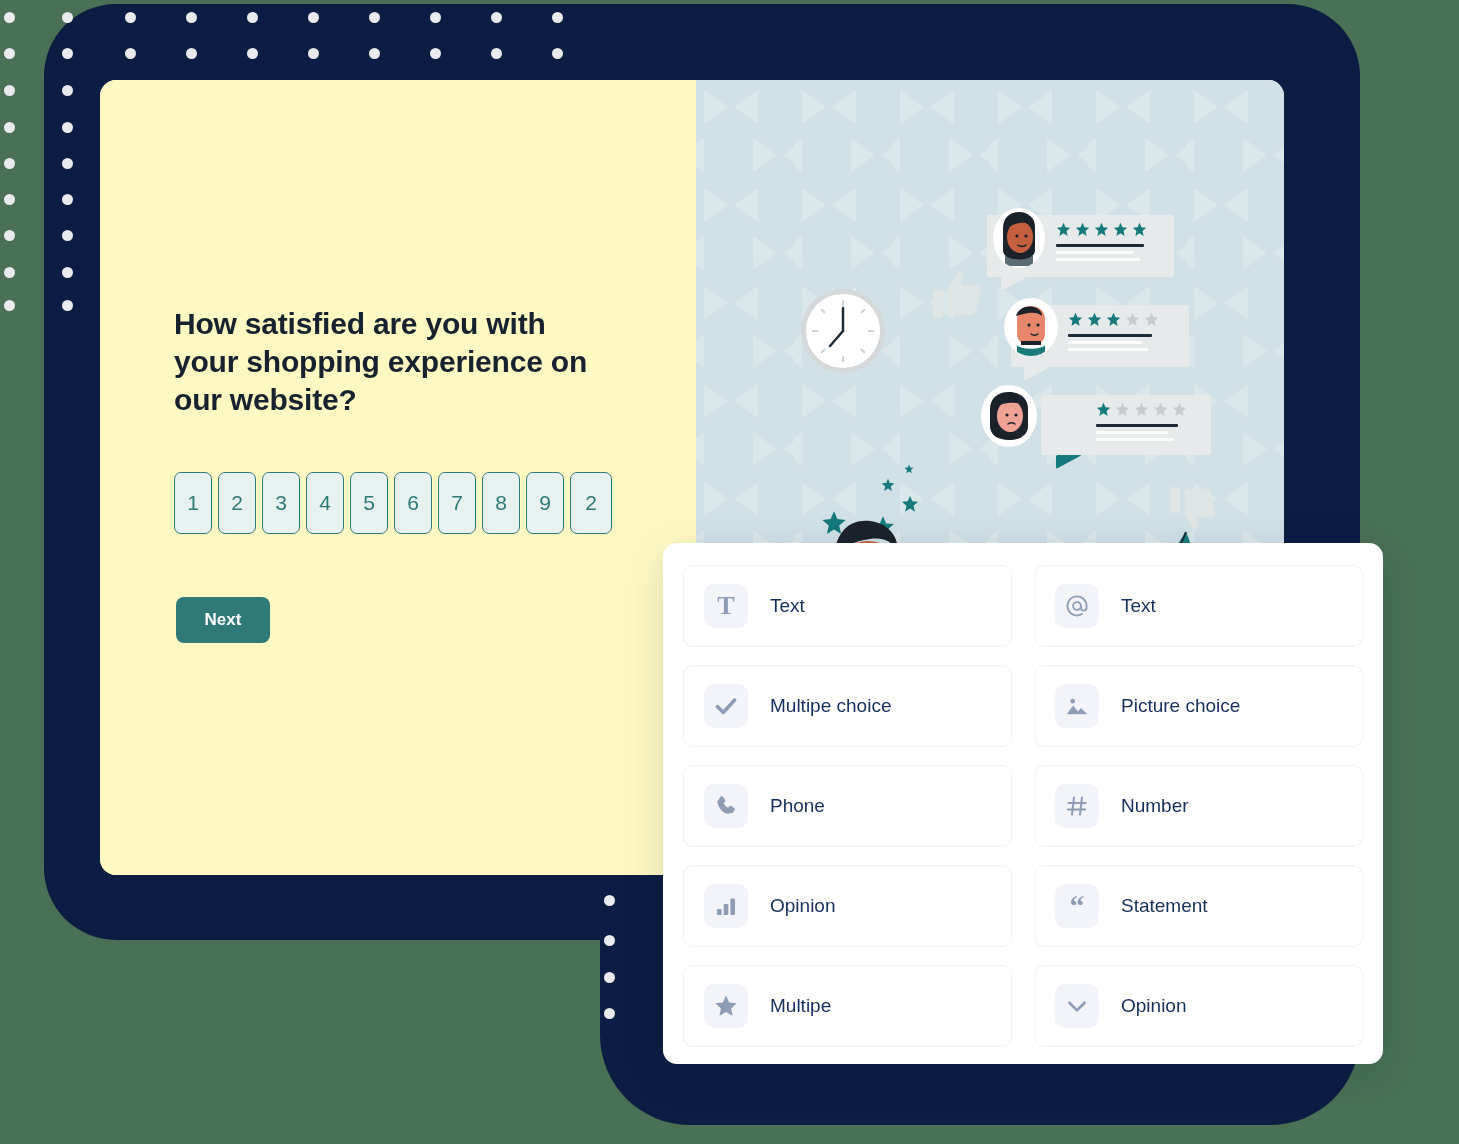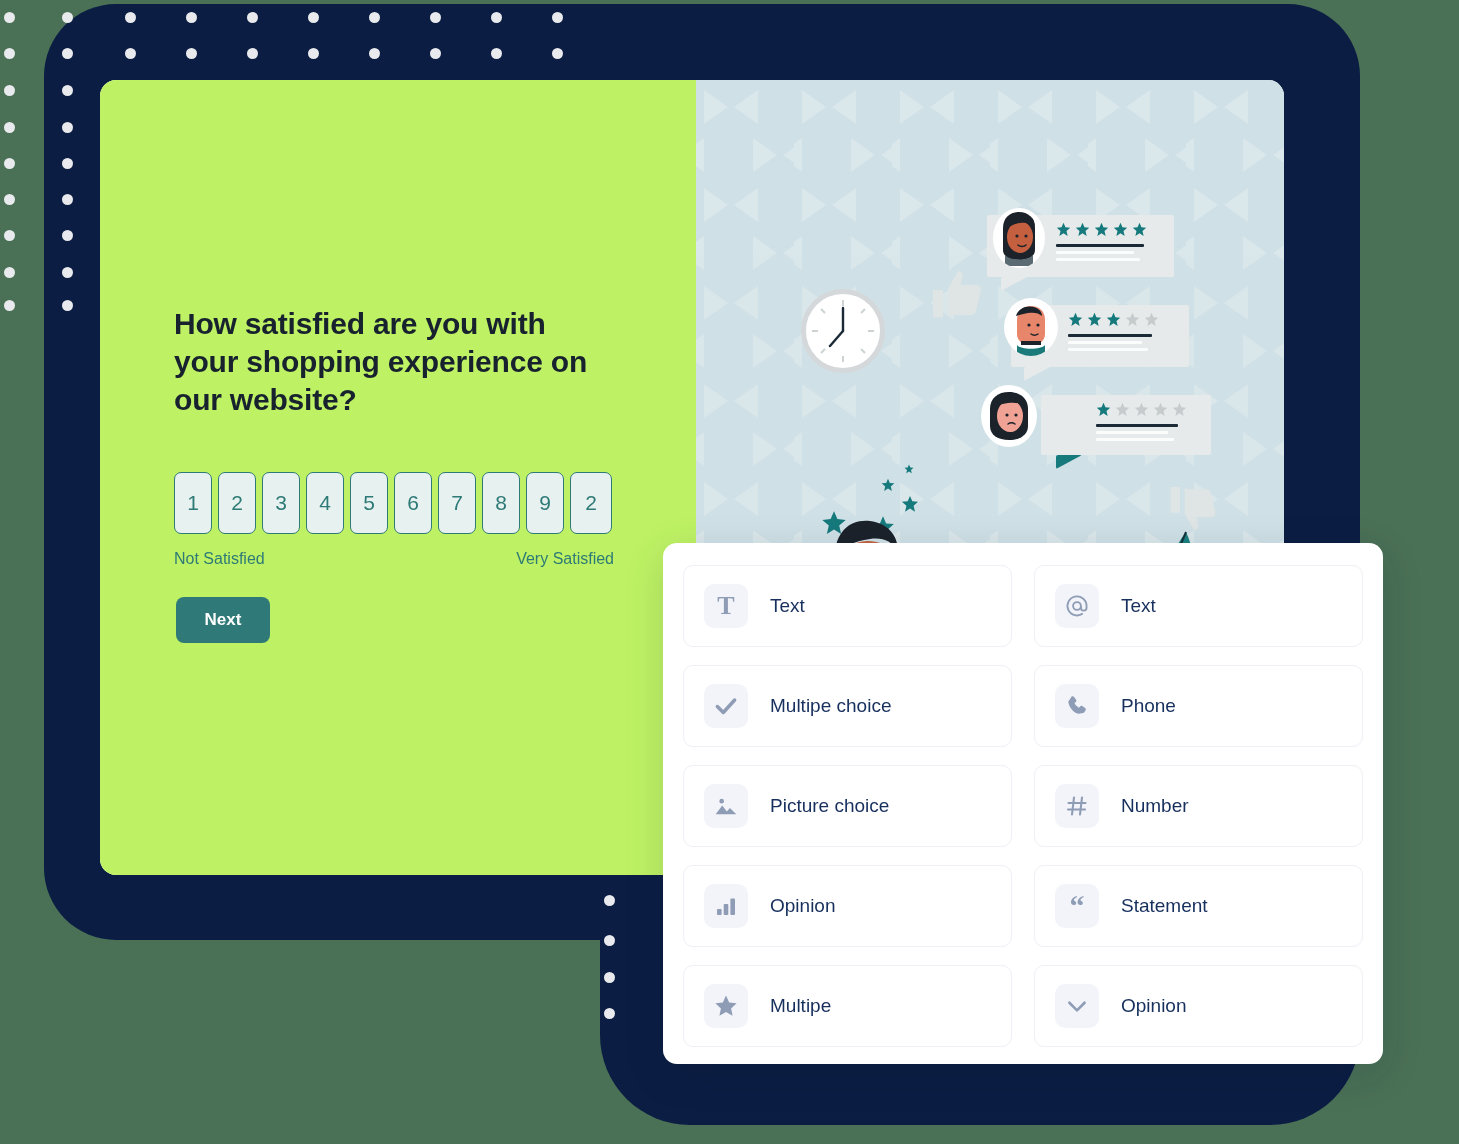--- a/index.html
+++ b/index.html
@@ -48,21 +48,21 @@
     left:100px; top:80px;
     width:1184px; height:795px;
     background:#ffffff;
     border-radius:16px;
     overflow:hidden;
     display:flex;
   }
   .survey-left{
     width:596px;
     flex:0 0 596px;
-    background:#bef264;
+    background:#fef9c3;
     position:relative;
   }
   .survey-right{
     flex:1;
     position:relative;
     background:#cfe0e6;
     overflow:hidden;
   }
 
   
@@ -311,24 +311,20 @@
           <div class="scale-btn">3</div>
           <div class="scale-btn">4</div>
           <div class="scale-btn">5</div>
           <div class="scale-btn">6</div>
           <div class="scale-btn">7</div>
           <div class="scale-btn">8</div>
           <div class="scale-btn">9</div>
           <div class="scale-btn" style="width: 42px;">2</div>
         </div>
 
-      <div class="scale-labels">
-        <span>Not Satisfied</span>
-        <span>Very Satisfied</span>
-      </div>
 
       <button class="next-btn">Next</button>
     </div>
 
     <div class="survey-right">
       <div class="illus">
 
         <svg class="tri-pattern" width="590" height="795" viewBox="0 0 590 795" preserveAspectRatio="none">
           <defs>
             <pattern id="tri" width="98" height="98" patternUnits="userSpaceOnUse">
@@ -581,34 +577,34 @@
       <div class="type-card">
         <span class="type-icon">
           <svg width="26" height="26" viewBox="0 0 24 24" fill="none" stroke="#8e9cb5" stroke-width="3.2" stroke-linecap="round" stroke-linejoin="round">
             <polyline points="4,12.5 9.5,18 20,6.5"></polyline>
           </svg>
         </span>
         <span class="type-label">Multipe choice</span>
       </div>
       <div class="type-card">
         <span class="type-icon">
-          <svg width="24" height="24" viewBox="0 0 24 24" fill="#8e9cb5">
-            <path d="M6.6 2.6c.8-.6 1.9-.4 2.5.4l2 2.7c.5.7.4 1.7-.3 2.3l-1.3 1.1c.9 2 2.5 3.6 4.5 4.6l1.1-1.3c.6-.7 1.6-.8 2.3-.3l2.7 2c.8.6 1 1.7.4 2.5l-1.2 1.6c-.7.9-1.9 1.3-3 1C11.1 21.4 5 15.3 3.5 9c-.3-1.1.1-2.3 1-3z"></path>
-          </svg>
-        </span>
-        <span class="type-label">Phone</span>
-      </div>
-      <div class="type-card">
-        <span class="type-icon">
           <svg width="26" height="26" viewBox="0 0 24 24" fill="#8e9cb5">
             <circle cx="8" cy="7.5" r="2.1"></circle>
             <path d="M2.5 19.5l6-8 4.3 5.6 2.8-3.2 5.9 5.6z"></path>
           </svg>
         </span>
         <span class="type-label">Picture choice</span>
+      </div>
+      <div class="type-card">
+        <span class="type-icon">
+          <svg width="24" height="24" viewBox="0 0 24 24" fill="#8e9cb5">
+            <path d="M6.6 2.6c.8-.6 1.9-.4 2.5.4l2 2.7c.5.7.4 1.7-.3 2.3l-1.3 1.1c.9 2 2.5 3.6 4.5 4.6l1.1-1.3c.6-.7 1.6-.8 2.3-.3l2.7 2c.8.6 1 1.7.4 2.5l-1.2 1.6c-.7.9-1.9 1.3-3 1C11.1 21.4 5 15.3 3.5 9c-.3-1.1.1-2.3 1-3z"></path>
+          </svg>
+        </span>
+        <span class="type-label">Phone</span>
       </div>
       <div class="type-card">
         <span class="type-icon">
           <svg width="24" height="24" viewBox="0 0 24 24" fill="none" stroke="#8e9cb5" stroke-width="2.1" stroke-linecap="round">
             <line x1="9" y1="3.5" x2="7" y2="20.5"></line>
             <line x1="17" y1="3.5" x2="15" y2="20.5"></line>
             <line x1="3.5" y1="9" x2="20.5" y2="9"></line>
             <line x1="3" y1="15.5" x2="20" y2="15.5"></line>
           </svg>
         </span>

